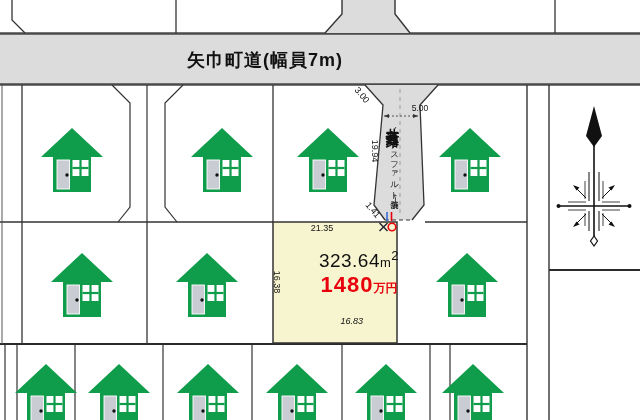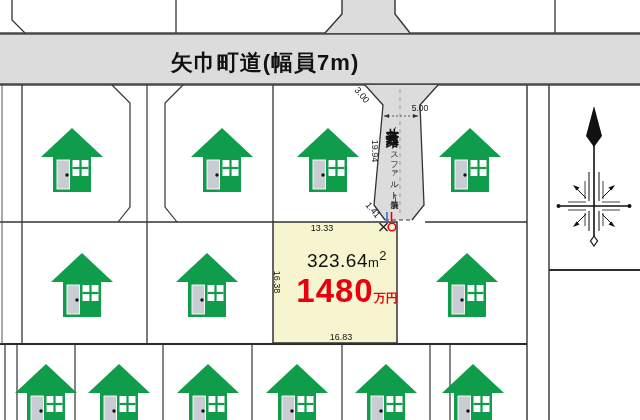--- a/index.html
+++ b/index.html
@@ -5,39 +5,39 @@
   html,body{margin:0;padding:0;background:#fff;}
   #stage{
     position:relative;width:640px;height:420px;overflow:hidden;background:#fff;
     font-family:"Liberation Sans","DejaVu Sans",sans-serif;
     -webkit-font-smoothing:antialiased;
   }
   #linework{position:absolute;left:0;top:0;width:640px;height:420px;}
   .abs{position:absolute;}
   .road-label{
     left:115px;top:48px;width:300px;text-align:center;
-    font-size:22px;font-weight:bold;letter-spacing:1px;color:#111;
+    font-size:18px;font-weight:bold;letter-spacing:1px;color:#111;
   }
   .corridor-label{
     left:383px;top:117px;height:108px;
     writing-mode:vertical-rl;text-orientation:upright;
     display:flex;align-items:flex-start;color:#111;
   }
   .corridor-name{font-size:13.5px;font-weight:bold;letter-spacing:2px;}
   .corridor-note{font-size:8.5px;letter-spacing:0;margin-top:1px;}
   .dim{font-size:9px;color:#111;white-space:nowrap;transform-origin:center;}
   .dim-rot90{transform:rotate(90deg);}
   .dim-rot50{transform:rotate(50deg);}
-  .plot-text{left:273px;top:249px;width:148px;text-align:center;color:#111;line-height:1.15;}
+  .plot-text{left:273px;top:249px;width:148px;text-align:center;color:#111;line-height:1.15;padding-left:12px;}
   .area-line{font-size:19px;letter-spacing:0.5px;}
   .area-unit{font-size:13px;}
   .tsubo-line{font-size:19px;letter-spacing:0.5px;}
   .tsubo-unit{font-size:14px;}
   .price-line{margin-top:2px;color:#e8000d;font-weight:bold;line-height:1;}
-  .price-value{font-size:33px;letter-spacing:1px;}
+  .price-value{font-size:22px;letter-spacing:1px;}
   .price-unit{font-size:12px;}
   .house{position:absolute;width:64px;height:66px;}
 </style>
 </head>
 <body>
 
 <div id="stage">
 
   <svg width="0" height="0" style="position:absolute">
     <symbol id="house-sym" viewBox="0 0 64 66">
@@ -188,21 +188,21 @@
 
   <div class="abs plot-text">
     <div class="area-line">
       <span>323.64</span><span class="area-unit">m</span><sup class="area-unit">2</sup>
     </div>
     <div class="price-line">
       <span class="price-value">1480</span><span class="price-unit">万円</span>
     </div>
   </div>
 
-  <div class="abs dim" style="left:300px;top:223px;width:44px;text-align:center;">13.33</div>
+  <div class="abs dim" style="left:300px;top:223px;width:44px;text-align:center;">21.35</div>
   <div class="abs dim dim-rot90" style="left:261px;top:277px;width:32px;text-align:center;">16.38</div>
-  <div class="abs dim" style="left:319px;top:332px;width:44px;text-align:center;">16.83</div>
+  <div class="abs dim" style="left:319px;top:316px;width:44px;text-align:right;font-style:italic;">16.83</div>
   <div class="abs dim dim-rot90" style="left:359px;top:146px;width:32px;text-align:center;">19.94</div>
   <div class="abs dim" style="left:386px;top:103px;width:28px;text-align:center;font-size:8.5px;margin-left:20px;">5.00</div>
   <div class="abs dim dim-rot50" style="left:349px;top:90px;width:26px;text-align:center;">3.00</div>
   <div class="abs dim dim-rot50" style="left:360px;top:205px;width:26px;text-align:center;">1.41</div>
 
 </div>
 
 </body></html>

